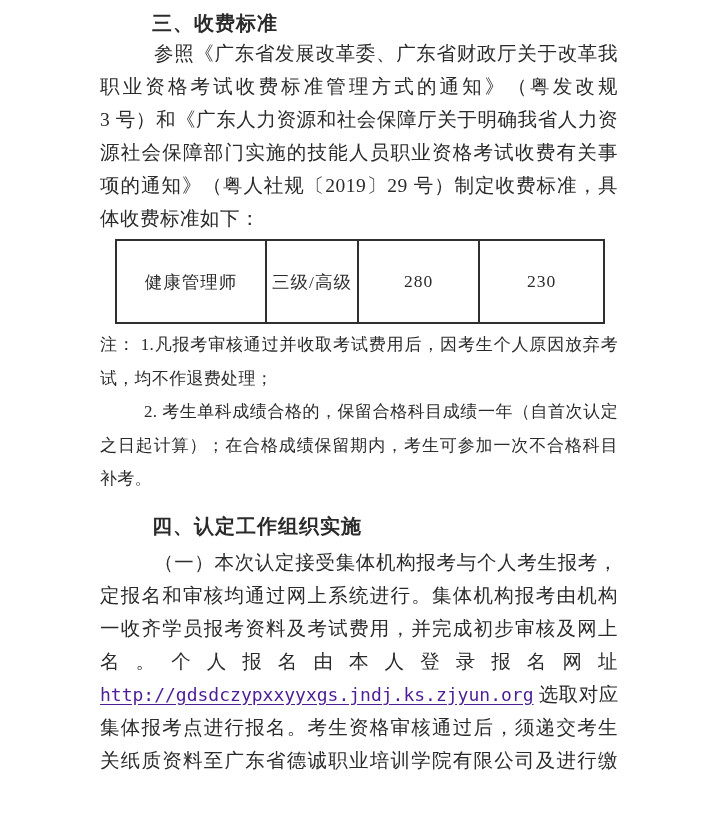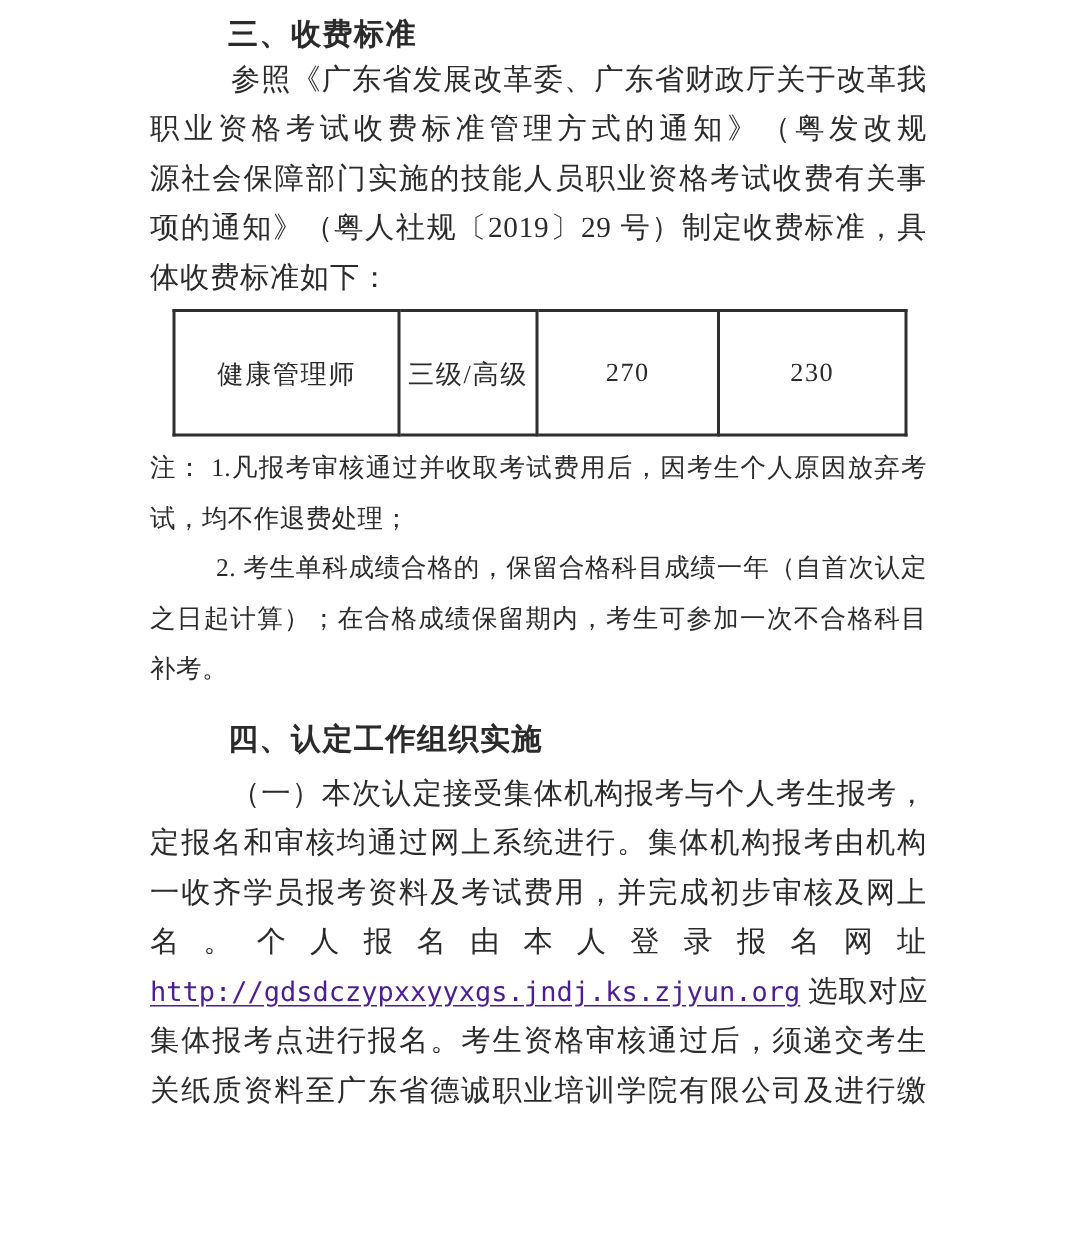--- a/index.html
+++ b/index.html
@@ -96,37 +96,38 @@
 <body>
 
 <div class="page">
   <div class="content">
 
     <h2 class="heading heading-3">三、收费标准</h2>
 
     <div class="para">
       <div class="line jl indent">参照《广东省发展改革委、广东省财政厅关于改革我省</div>
       <div class="line jl">职业资格考试收费标准管理方式的通知》（粤发改规〔2019〕</div>
+      <div class="line jl">3 号）和《广东人力资源和社会保障厅关于明确我省人力资</div>
       <div class="line jl">源社会保障部门实施的技能人员职业资格考试收费有关事</div>
       <div class="line jl">项的通知》（粤人社规〔2019〕29 号）制定收费标准，具</div>
       <div class="line">体收费标准如下：</div>
     </div>
 
     <table class="fee">
       <colgroup>
         <col style="width:150px">
         <col style="width:92px">
         <col style="width:121px">
         <col style="width:125px">
       </colgroup>
       <tbody>
       <tr>
         <td>健康管理师</td>
         <td>三级/高级</td>
-        <td>270</td>
+        <td>280</td>
         <td>230</td>
       </tr>
     </tbody>
       </table>
 
     <div class="notes">
       <div class="nline jl">注： 1.凡报考审核通过并收取考试费用后，因考生个人原因放弃考</div>
       <div class="nline">试，均不作退费处理；</div>
       <div class="nline jl nindent">2. 考生单科成绩合格的，保留合格科目成绩一年（自首次认定</div>
       <div class="nline jl">之日起计算）；在合格成绩保留期内，考生可参加一次不合格科目的</div>

